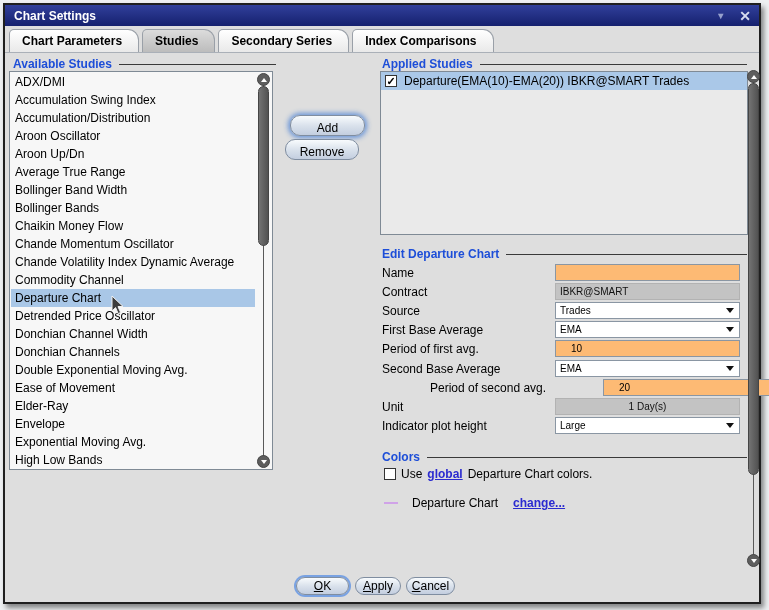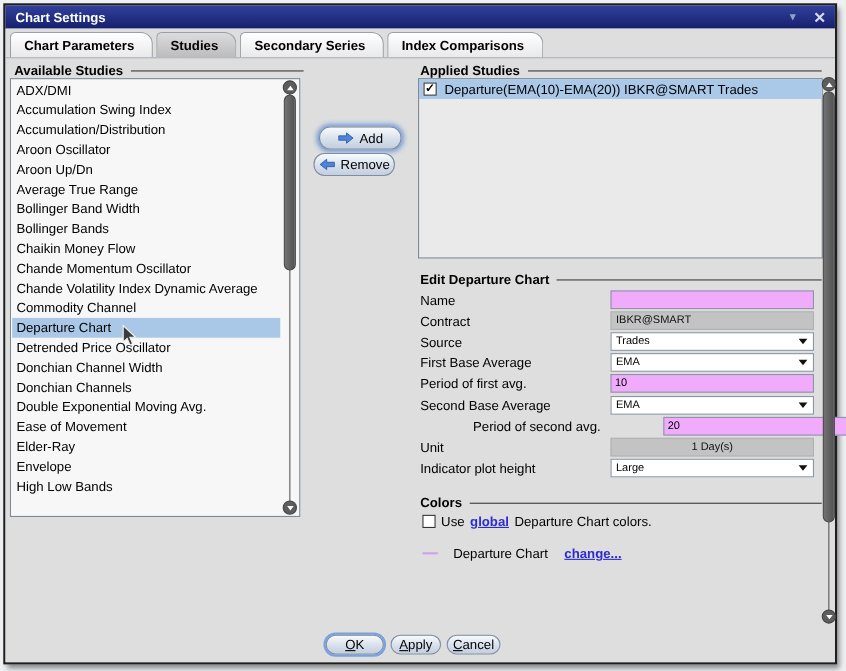--- a/index.html
+++ b/index.html
@@ -16,21 +16,21 @@
   
   .content{position:absolute;left:0;top:21px;right:0;bottom:0;background:#dedede;}
   
   .tabs{position:absolute;left:4px;top:3px;display:flex;gap:3px;z-index:2;}
   .tab{height:23px;line-height:22px;padding:0 16px 0 12px;font-size:12px;font-weight:bold;color:#000;
        background:linear-gradient(#ffffff,#e9e9e9);border:1px solid #9aa0a8;border-bottom:none;
        border-radius:5px 11px 0 0;box-sizing:border-box;white-space:nowrap;}
   .tab.active{background:linear-gradient(#dcdcdc,#bcbcbc);}
   .tabline{position:absolute;left:0;right:0;top:26px;height:1px;background:#aab0b8;z-index:1;}
   
-  .group-hdr{position:absolute;display:flex;align-items:center;font-size:12px;font-weight:bold;color:#000000;}
+  .group-hdr{position:absolute;display:flex;align-items:center;font-size:12px;font-weight:bold;color:#1d4ed8;}
   .group-hdr .rule{flex:1;height:1px;background:#3a3a3a;margin-left:7px;}
   #avail-hdr{left:8px;top:31px;width:263px;}
   #applied-hdr{left:377px;top:31px;width:365px;}
   #edit-hdr{left:377px;top:221px;width:365px;}
   #colors-hdr{left:377px;top:424px;width:365px;}
   
   .listbox{position:absolute;left:4px;top:45px;width:264px;height:399px;background:#f7f7f7;
        border:1px solid #7f8a95;box-sizing:border-box;}
   .list-items{position:absolute;left:1px;top:1px;right:17px;bottom:1px;overflow:hidden;}
   .list-item{height:18px;line-height:18px;font-size:12px;padding-left:4px;color:#000;white-space:nowrap;}
@@ -46,42 +46,42 @@
   .tri-down{width:0;height:0;border-left:3px solid transparent;border-right:3px solid transparent;border-top:4px solid #fff;}
   .sb-thumb{position:absolute;left:2px;width:11px;border-radius:6px;box-sizing:border-box;
        background:linear-gradient(90deg,#737373,#525252);border:1px solid #454545;}
   #list-scroll{right:1px;top:1px;bottom:1px;width:15px;}
   #list-scroll .sb-thumb{top:13px;height:160px;}
   #dlg-scroll{left:741px;top:44px;width:15px;height:497px;}
   #dlg-scroll .sb-thumb{top:13px;height:392px;}
   
   .btn{position:absolute;display:flex;align-items:center;justify-content:center;gap:5px;font-size:12px;color:#000;
        background:linear-gradient(#f8fbfd,#dae2ec 50%,#c3cedf);border:1px solid #7f8da0;border-radius:10px;
-       box-sizing:border-box;cursor:default;}
+       box-sizing:border-box;cursor:default;flex-direction:column;}
   #add-btn{left:285px;top:89px;width:75px;height:21px;box-shadow:0 0 5px 2px rgba(100,145,215,.95);}
   #remove-btn{left:280px;top:113px;width:74px;height:21px;}
   .fbtn{position:absolute;top:551px;height:18px;display:flex;align-items:center;justify-content:center;
        font-size:12px;color:#000;background:linear-gradient(#f8fbfd,#dae2ec 50%,#c3cedf);
        border:1px solid #7f8da0;border-radius:9px;box-sizing:border-box;}
   #ok-btn{left:291px;width:53px;box-shadow:0 0 0 2px #79a2e2;}
   #apply-btn{left:350px;width:46px;}
   #cancel-btn{left:401px;width:49px;}
   
   .applied-box{position:absolute;left:375px;top:45px;width:368px;height:164px;background:#eaeaea;
        border:1px solid #7f8a95;box-sizing:border-box;}
   .applied-item{height:18px;display:flex;align-items:center;gap:7px;padding-left:4px;font-size:12px;color:#000;}
   .applied-item.selected{background:#aac8e8;}
   .cb{width:12px;height:12px;background:#fff;border:1px solid #333;box-sizing:border-box;flex:none;
        font-size:11px;line-height:10px;text-align:center;font-weight:bold;color:#000;}
   
   .form-row{position:absolute;left:377px;width:360px;height:17px;}
   .form-label{position:absolute;left:0;top:2px;font-size:12px;color:#000;white-space:nowrap;}
   .ffield{position:absolute;left:173px;top:0;width:185px;height:17px;box-sizing:border-box;font-size:10px;
        font-family:"Liberation Sans",sans-serif;}
-  input.ffield{border:1px solid #8a96a3;padding:0 3px;background:#f0abfc;color:#000;}
+  input.ffield{border:1px solid #8a96a3;padding:0 15px;background:#fdba74;color:#000;}
   .ffield.ro{background:#c3c3c3;border:1px solid #b2b2b2;line-height:15px;padding:0 4px;color:#111;}
   .ffield.sel{background:#fff;border:1px solid #8a96a3;display:flex;align-items:center;padding:0 4px;}
   .ffield.sel .val{flex:1;}
   .dd{width:0;height:0;border-left:4px solid transparent;border-right:4px solid transparent;
       border-top:5px solid #111;margin-right:1px;}
   
   .link{color:#2b2bd0;text-decoration:underline;font-weight:bold;}
   #use-global-row{position:absolute;left:379px;top:441px;display:flex;align-items:center;gap:5px;font-size:12px;color:#000;}
   #swatch-row{position:absolute;left:379px;top:470px;display:flex;align-items:center;font-size:12px;color:#000;height:14px;}
   .swatch{width:14px;height:2px;margin-right:14px;}
@@ -129,20 +129,21 @@
           <div class="list-item">Chande Volatility Index Dynamic Average</div>
           <div class="list-item">Commodity Channel</div>
           <div class="list-item selected">Departure Chart</div>
           <div class="list-item">Detrended Price Oscillator</div>
           <div class="list-item">Donchian Channel Width</div>
           <div class="list-item">Donchian Channels</div>
           <div class="list-item">Double Exponential Moving Avg.</div>
           <div class="list-item">Ease of Movement</div>
           <div class="list-item">Elder-Ray</div>
           <div class="list-item">Envelope</div>
+          <div class="list-item">Exponential Moving Avg.</div>
           <div class="list-item">High Low Bands</div>
         </div>
       <div class="vscroll" id="list-scroll">
         <div class="sb-line"></div>
         <div class="sb-thumb"></div>
         <div class="sb-circle up">
             <span class="tri-up"></span>
           </div>
         <div class="sb-circle down">
             <span class="tri-down"></span>

